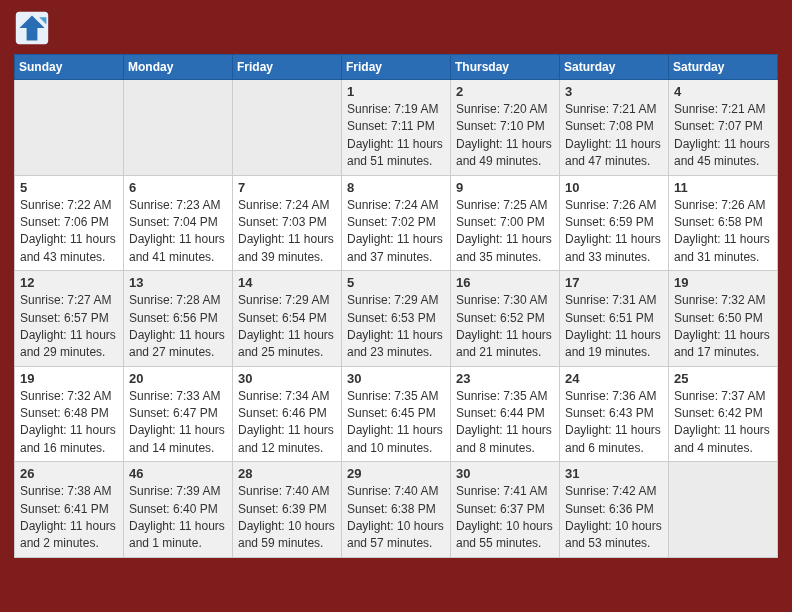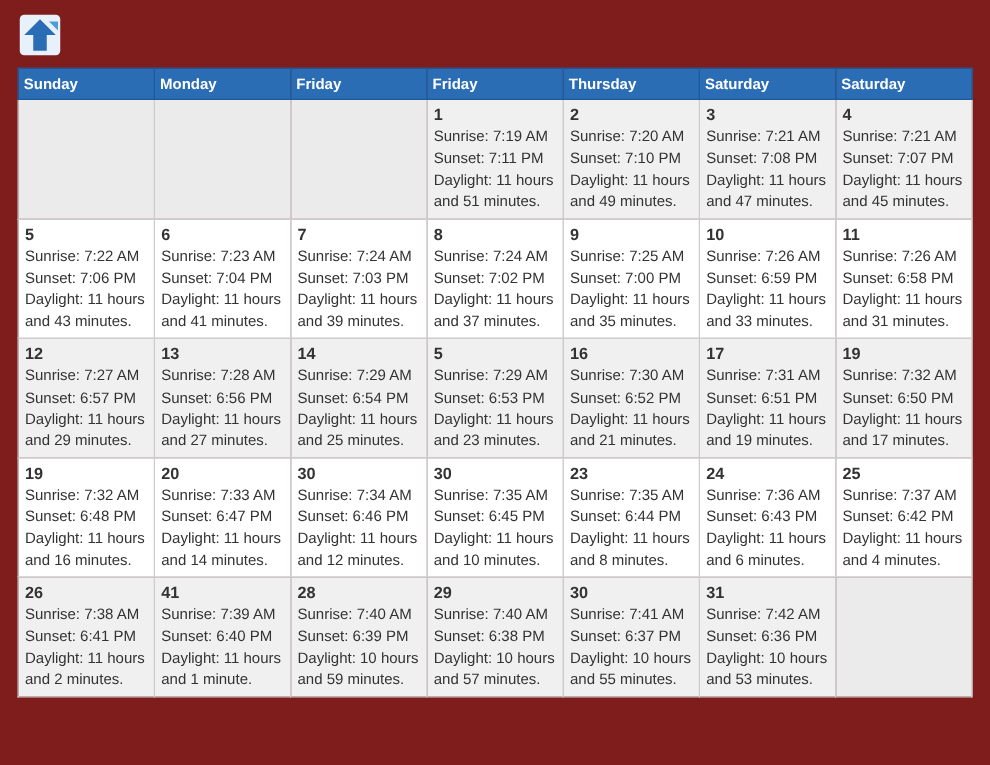--- a/index.html
+++ b/index.html
@@ -249,21 +249,21 @@
             <div class="day-number">25</div>
             <div class="day-info">Sunrise: 7:37 AM<br>Sunset: 6:42 PM<br>Daylight: 11 hours and 4 minutes.</div>
           </td>
         </tr>
         <tr class="row-shaded">
           <td>
             <div class="day-number">26</div>
             <div class="day-info">Sunrise: 7:38 AM<br>Sunset: 6:41 PM<br>Daylight: 11 hours and 2 minutes.</div>
           </td>
           <td>
-            <div class="day-number">41</div>
+            <div class="day-number">46</div>
             <div class="day-info">Sunrise: 7:39 AM<br>Sunset: 6:40 PM<br>Daylight: 11 hours and 1 minute.</div>
           </td>
           <td>
             <div class="day-number">28</div>
             <div class="day-info">Sunrise: 7:40 AM<br>Sunset: 6:39 PM<br>Daylight: 10 hours and 59 minutes.</div>
           </td>
           <td>
             <div class="day-number">29</div>
             <div class="day-info">Sunrise: 7:40 AM<br>Sunset: 6:38 PM<br>Daylight: 10 hours and 57 minutes.</div>
           </td>

